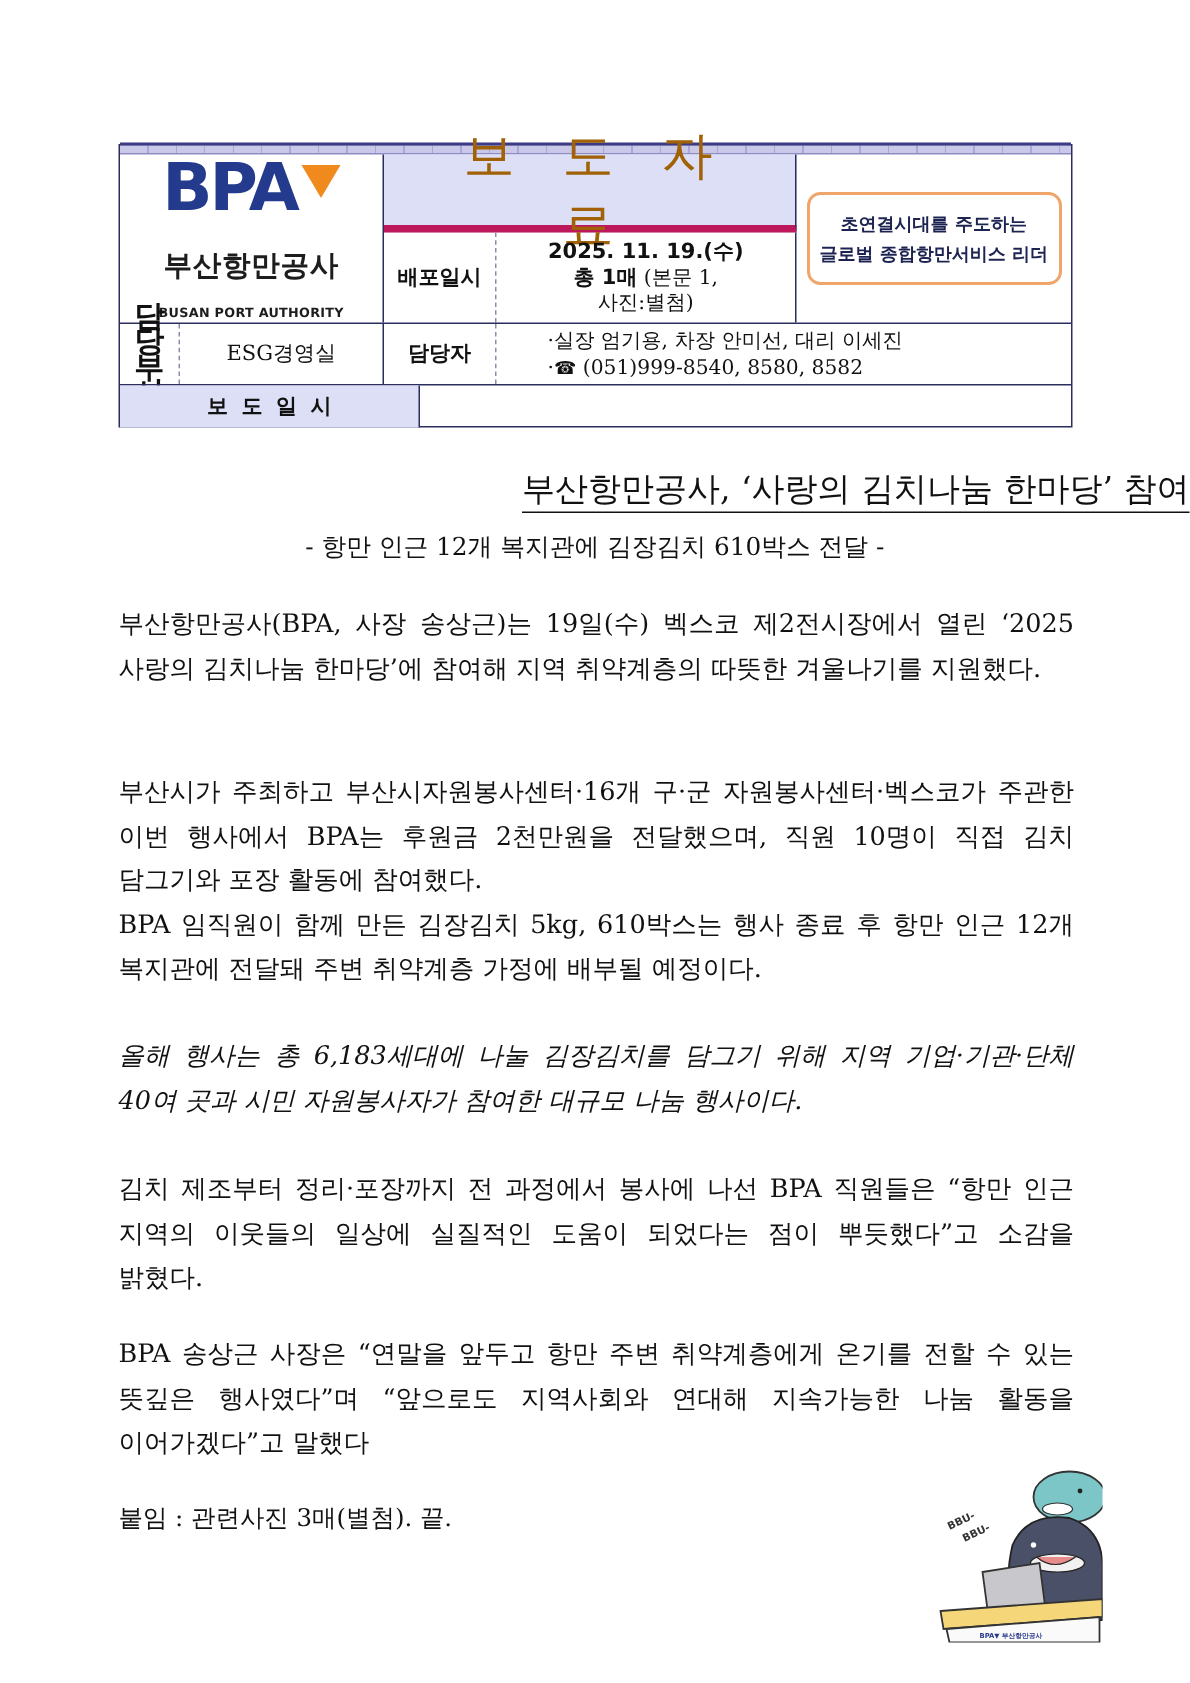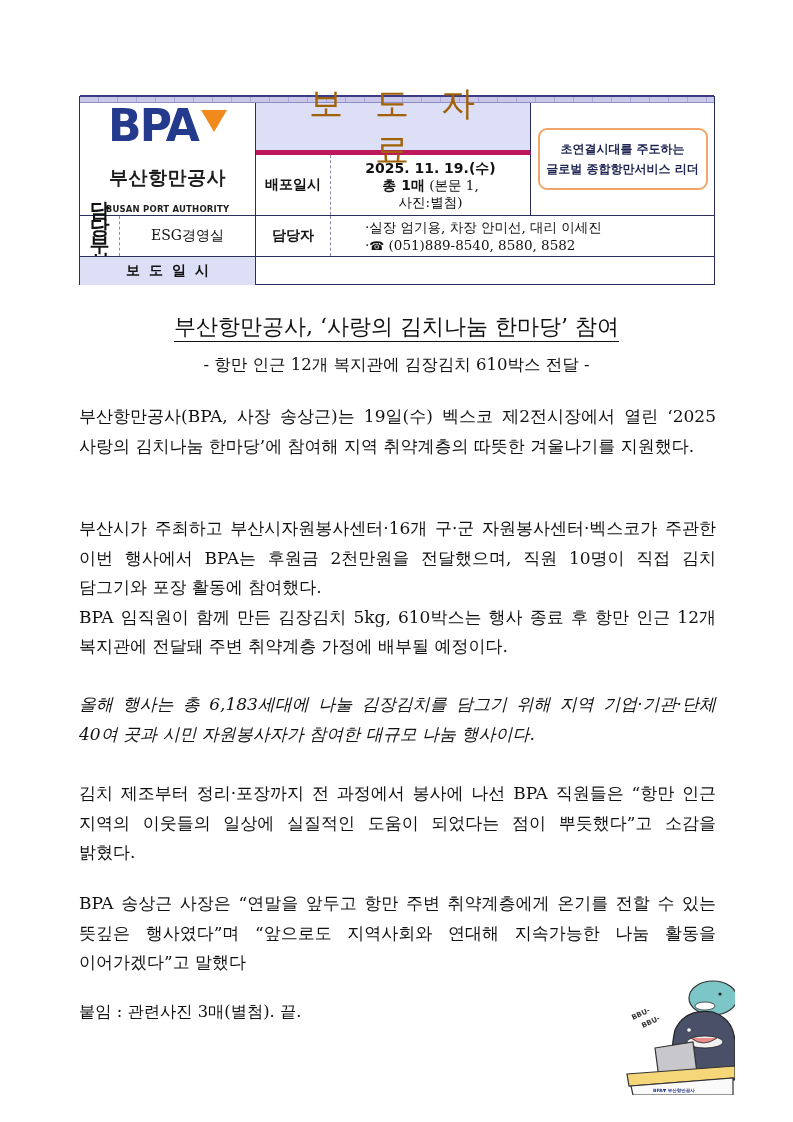--- a/index.html
+++ b/index.html
@@ -34,24 +34,24 @@
             font-family:"DejaVu Sans","Liberation Sans",sans-serif; font-weight:bold; font-size:12px; color:#1d2452; line-height:20px; background:#fff; }
 
   .row3 { left:0; top:118px; width:100%; height:41px; border-top:1px solid #2a2e5c; }
   .lbl-dept { left:0; top:0; width:40px; height:40px; border-right:1px dashed #8b8bb0; font-family:"DejaVu Sans","Liberation Sans",sans-serif; font-weight:bold; font-size:20px; line-height:17px; flex-direction:column; }
   .val-dept { left:40px; top:0; width:136px; height:40px; border-right:1px solid #2a2e5c; font-size:14px; }
   .lbl-person { left:176px; top:0; width:75px; height:40px; border-right:1px dashed #8b8bb0; font-family:"DejaVu Sans","Liberation Sans",sans-serif; font-weight:bold; font-size:14px; }
   .val-person { left:251px; top:0; width:383px; height:40px; justify-content:flex-start; flex-direction:column; align-items:flex-start; font-size:13.5px; line-height:18px; padding-left:2px; padding-top:2px;margin-left:32px; }
   .phone-glyph { font-family:"DejaVu Sans",sans-serif; font-weight:bold; font-size:12px; }
 
   .row4 { left:0; top:159px; width:100%; height:28px; border-top:1px solid #2a2e5c; }
-  .lbl-release { left:0; top:0; width:176px; height:28px; background:#dcdff5; border-right:1px solid #2a2e5c; font-family:"DejaVu Sans","Liberation Sans",sans-serif; font-weight:bold; font-size:14px; letter-spacing:9px; padding-left:9px; }
+  .lbl-release { left:0; top:0; width:200px; height:28px; background:#dcdff5; border-right:1px solid #2a2e5c; font-family:"DejaVu Sans","Liberation Sans",sans-serif; font-weight:bold; font-size:14px; letter-spacing:9px; padding-left:9px; }
   .val-release { left:176px; top:0; width:458px; height:28px; font-family:"DejaVu Sans","Liberation Sans",sans-serif; font-weight:bold; font-size:14px; }
 
-  .headline { position:absolute; left:0; width:793px; top:312px; text-align:center; font-size:22px; line-height:30px; }
+  .headline { position:absolute; left:0; width:793px; top:312px; text-align:right; font-size:22px; line-height:30px; }
   .headline span { border-bottom:1.5px solid #111; padding-bottom:2px; }
   .subhead { position:absolute; left:0; width:793px; top:353px; text-align:center; font-size:16.5px; line-height:24px; }
 
   .body { position:absolute; left:79px; width:637px; font-size:17px; line-height:29.5px; text-align:justify; text-align-last:left; word-break:keep-all; }
   .p1 { top:402px; } .p2 { top:514px; } .p3 { top:690px;font-style:italic; } .p4 { top:779px; } .p5 { top:889px; }
   .attach { position:absolute; left:79px; top:1000px; font-size:16.3px; line-height:24px; }
 
   .mascot { position:absolute; left:605px; top:970px; width:130px; height:125px; }
 </style>
 </head>
@@ -87,21 +87,21 @@
 
   <div class="cell row3">
     <div class="cell lbl-dept">
       <span>담당</span>
       <span>부서</span>
     </div>
     <div class="cell val-dept">ESG경영실</div>
     <div class="cell lbl-person">담당자</div>
     <div class="cell val-person">
       <div>·실장 엄기용, 차장 안미선, 대리 이세진</div>
-      <div>·<span class="phone-glyph">☎</span><span> (051)889-8540, 8580, 8582</span></div>
+      <div>·<span class="phone-glyph">☎</span><span> (051)999-8540, 8580, 8582</span></div>
     </div>
   </div>
 
   <div class="cell row4">
     <div class="cell lbl-release">보도일시</div>
   </div>
 </div>
 
 <div class="headline"><span>부산항만공사, ‘사랑의 김치나눔 한마당’ 참여</span></div>
 <div class="subhead">- 항만 인근 12개 복지관에 김장김치 610박스 전달 -</div>

